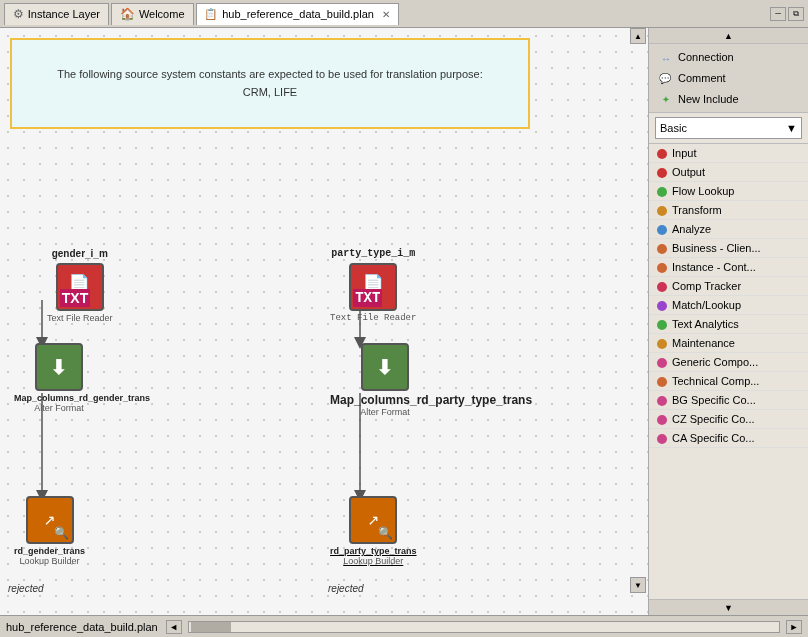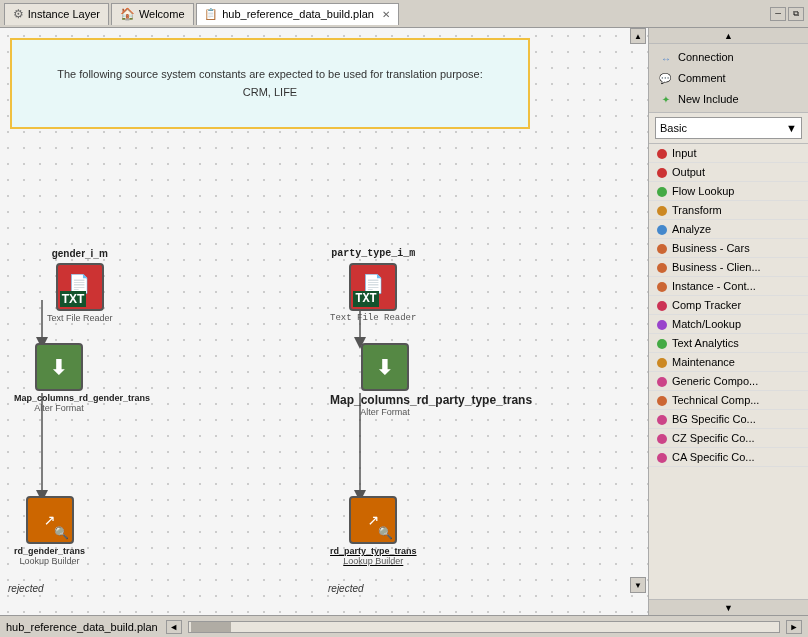--- a/index.html
+++ b/index.html
@@ -249,23 +249,23 @@
       width: 40px;
       height: 10px;
       background: #b0aca4;
       position: absolute;
       left: 2px;
       top: 0;
     }
 
     
     .txt-badge {
-      background: #14532d;
+      background: #be185d;
       color: white;
-      font-size: 12px;
+      font-size: 14px;
       font-weight: bold;
       padding: 1px 2px;
       position: absolute;
       bottom: 2px;
       left: 2px;
     }
   </style>
 </head>
 <body>
 
@@ -424,24 +424,20 @@
       <div class="comp-item">
         <div class="comp-dot" style="background:#cc8822;"></div>
         <span>Transform</span>
       </div>
       <div class="comp-item">
         <div class="comp-dot" style="background:#4488cc;"></div>
         <span>Analyze</span>
       </div>
       <div class="comp-item">
         <div class="comp-dot" style="background:#cc6633;"></div>
-        <span>Business - Cars</span>
-      </div>
-      <div class="comp-item">
-        <div class="comp-dot" style="background:#cc6633;"></div>
         <span>Business - Clien...</span>
       </div>
       <div class="comp-item">
         <div class="comp-dot" style="background:#cc6633;"></div>
         <span>Instance - Cont...</span>
       </div>
       <div class="comp-item">
         <div class="comp-dot" style="background:#cc3355;"></div>
         <span>Comp Tracker</span>
       </div>

